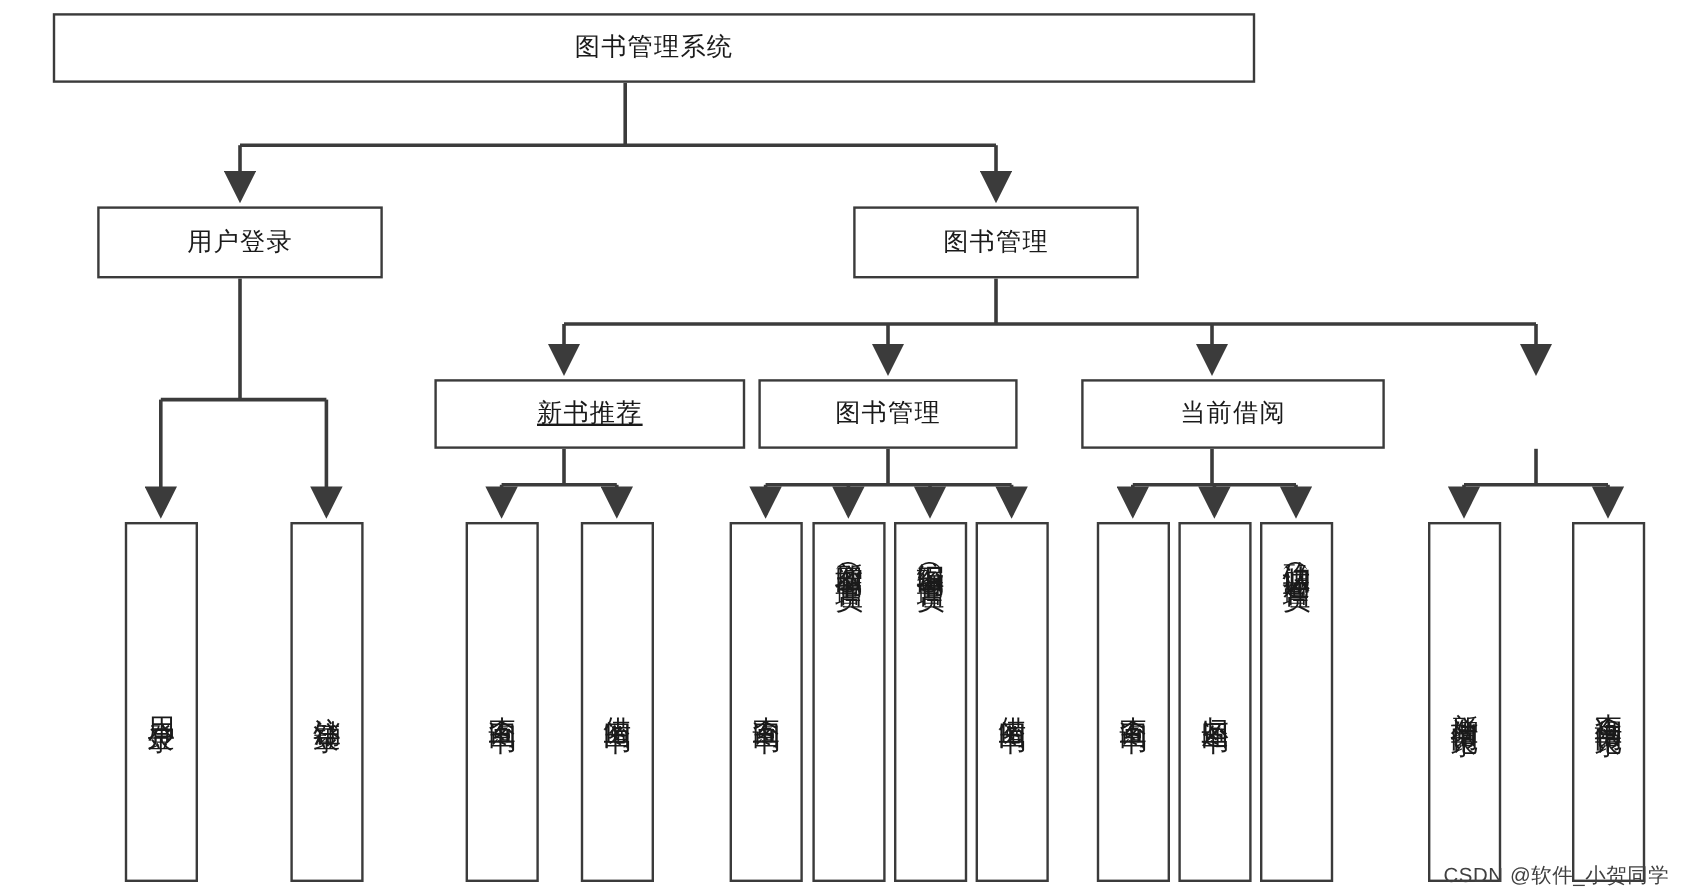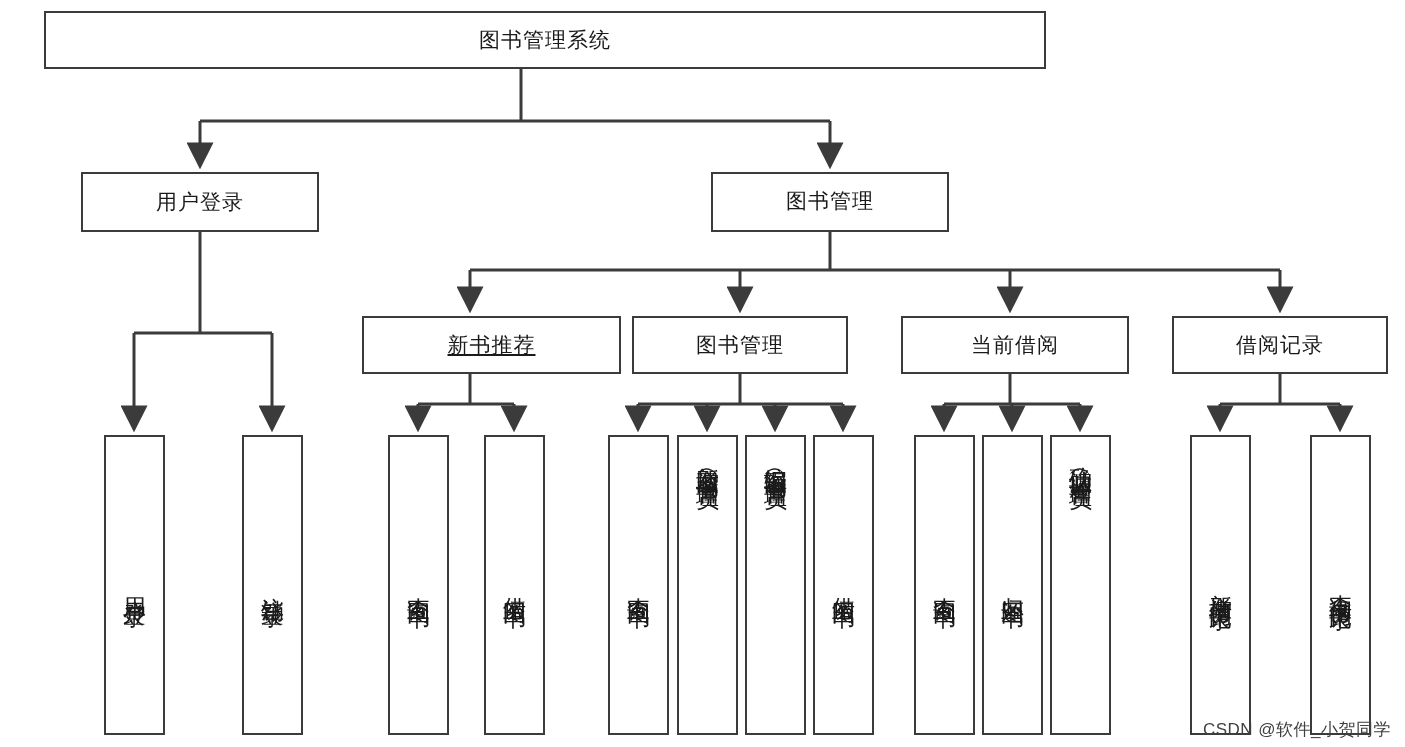--- a/index.html
+++ b/index.html
@@ -137,25 +137,22 @@
   <div class="node horizontal" style="left: 711px; top: 172px; width: 238px; height: 60px; font-family: Liberation Serif, serif;">
     <span class="label">图书管理</span>
   </div>
 
   <div class="node horizontal" style="left: 362px; top: 316px; width: 259px; height: 58px; text-decoration: underline;">
     <span class="label">新书推荐</span>
   </div>
   <div class="node horizontal" style="left: 632px; top: 316px; width: 216px; height: 58px;">
     <span class="label">图书管理</span>
   </div>
-  <div class="node horizontal" style="left: 901px; top: 316px; width: 228px; height: 58px;">
+  <div class="node horizontal" style="left: 901px; top: 316px; width: 253px; height: 58px;">
     <span class="label">当前借阅</span>
-  </div>
-  <div class="node horizontal" style="left: 1172px; top: 316px; width: 216px; height: 58px;">
-    <span class="label">借阅记录</span>
   </div>
 
   <div class="node vertical centered" style="left: 104px; top: 435px; width: 61px; height: 300px;">
     <span class="label">用户登录</span>
   </div>
   <div class="node vertical centered" style="left: 242px; top: 435px; width: 61px; height: 300px;">
     <span class="label">注销登录</span>
   </div>
   <div class="node vertical centered" style="left: 388px; top: 435px; width: 61px; height: 300px;">
     <span class="label">查询图书</span>

